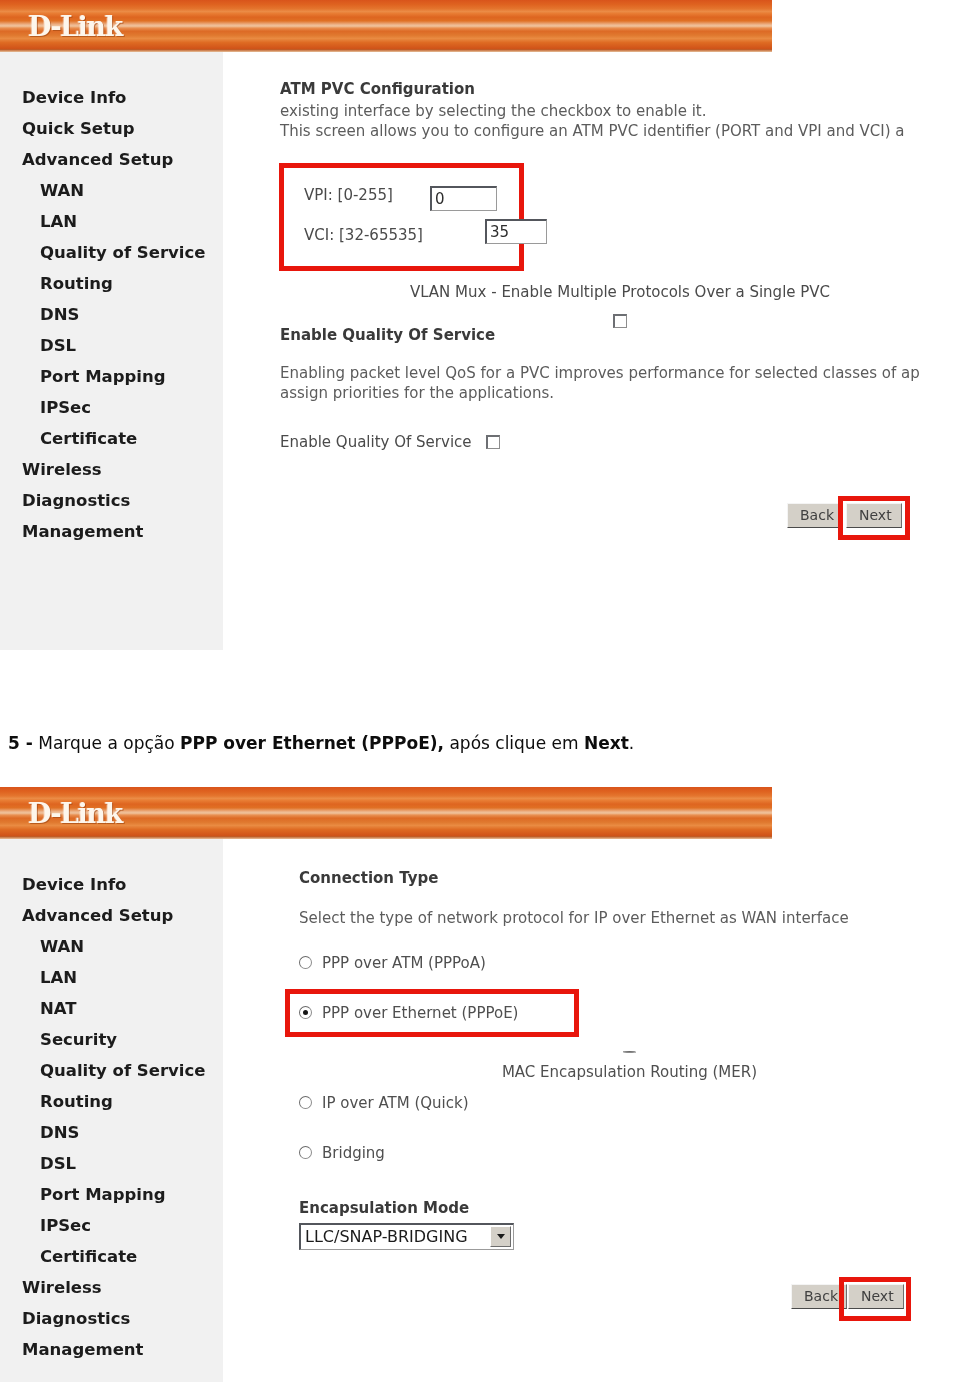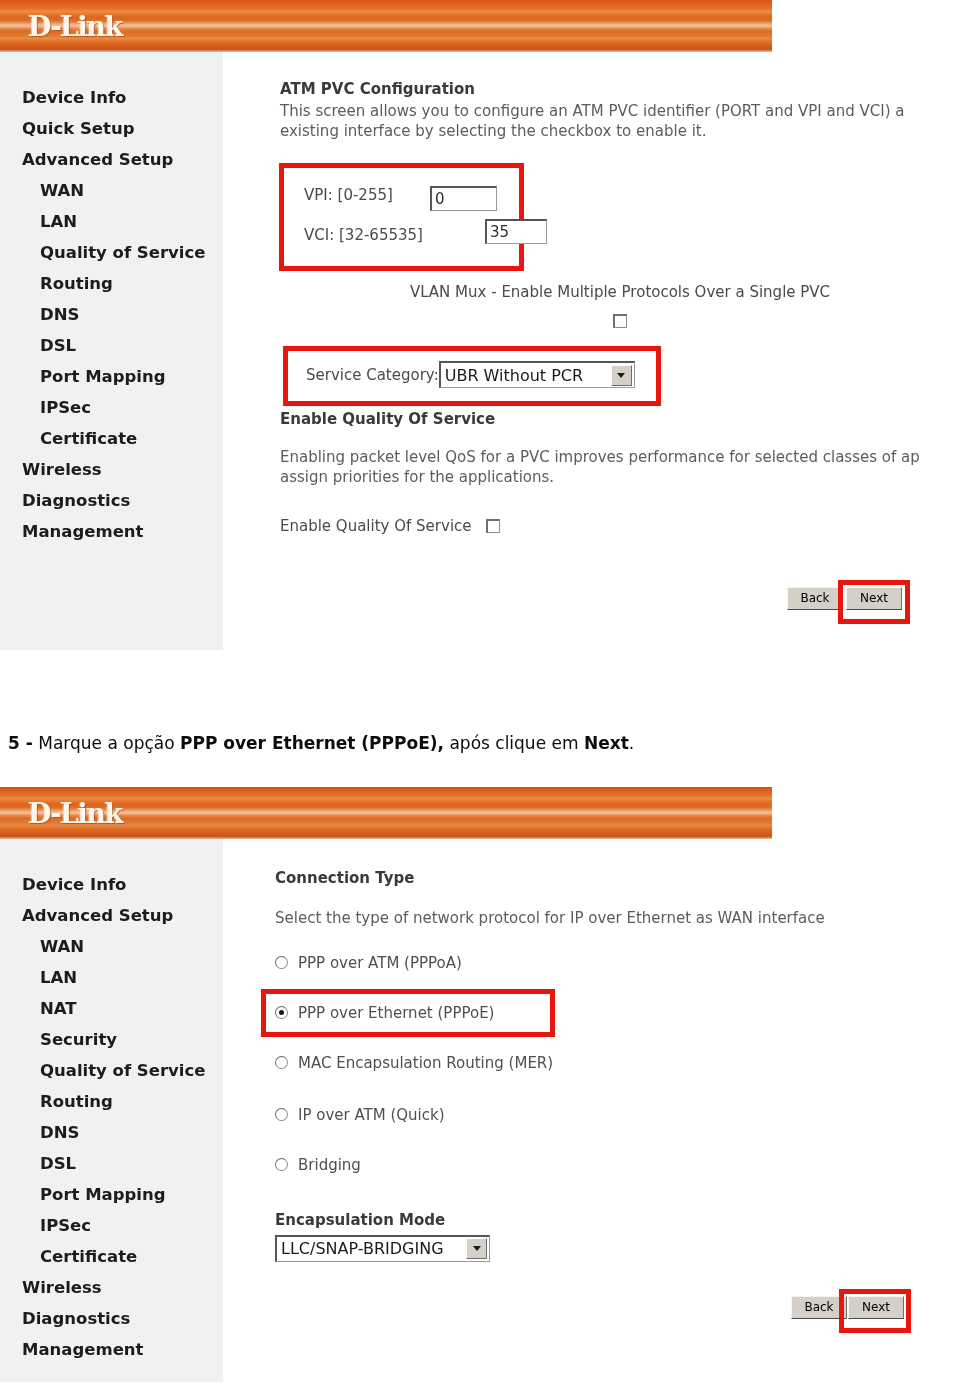--- a/index.html
+++ b/index.html
@@ -245,22 +245,22 @@
   }
 
   .btn {
     display: inline-block;
     box-sizing: border-box;
     background: #d4d0c8;
     border: 1px solid #f4f4f4;
     border-right-color: #6e6e6e;
     border-bottom-color: #4a4a4a;
     font-family: "DejaVu Sans", sans-serif;
-    font-size: 12px;
-    color: #000000;
+    font-size: 14px;
+    color: #404040;
     padding: 3px 12px 4px 12px;
     text-align: center;
     vertical-align: middle;
   }
 
   
   .caption {
     position: absolute;
     left: 8px;
     top: 733px;
@@ -297,54 +297,42 @@
       <div class="nav-item level-2">Certificate</div>
       <div class="nav-item">Wireless</div>
       <div class="nav-item">Diagnostics</div>
       <div class="nav-item">Management</div>
     </div>
 
     <div class="content">
 
       <div class="sec-title" style="margin-bottom:4px;">ATM PVC Configuration</div>
 
+      <div class="sec-para">existing interface by selecting the checkbox to enable it.</div>
       <div class="sec-para">This screen allows you to configure an ATM PVC identifier (PORT and VPI and VCI) a</div>
-      <div class="sec-para">existing interface by selecting the checkbox to enable it.</div>
 
       <div style="position:relative; height:110px; margin-top:22px;">
         <div class="redbox" style="left:-1px; top:0px; width:245px; height:108px;"></div>
 
         <div style="position:absolute; left:24px; top:23px; display:flex; align-items:flex-start;">
           <span class="plain" style="width:126px;">VPI: [0-255]</span>
           <span class="text-input" style="width:67px;">0</span>
         </div>
 
         <div style="position:absolute; left:24px; top:56px; display:flex; align-items:flex-end;gap:19px;">
           <span class="plain" style="width:162px;">VCI: [32-65535]</span>
           <span class="text-input" style="width:62px;">35</span>
         </div>
       </div>
 
       <div style="display:flex; align-items:center; gap:13px; margin-top:10px;flex-direction:column;">
         <span class="plain">VLAN Mux - Enable Multiple Protocols Over a Single PVC</span>
         <span class="checkbox"></span>
       </div>
 
-      <div style="position:relative; height:66px; margin-top:18px;">
-        <div class="redbox" style="left:3px; top:0px; width:378px; height:60px;"></div>
-        <div style="position:absolute; left:26px; top:15px; display:flex; align-items:center;">
-          <span class="plain">Service Category:</span>
-          <span class="select-box" style="width:196px;">
-            <span class="sel-text">UBR Without PCR</span>
-            <span class="select-arrow">
-                <i></i>
-              </span>
-          </span>
-        </div>
-      </div>
 
       <div class="sec-title" style="margin-top:-2px;">Enable Quality Of Service</div>
 
       <div style="margin-top:20px;">
         <div class="sec-para">Enabling packet level QoS for a PVC improves performance for selected classes of ap</div>
         <div class="sec-para">assign priorities for the applications.</div>
       </div>
 
       <div style="display:flex; align-items:center; gap:14px; margin-top:30px;">
         <span class="plain">Enable Quality Of Service</span>
@@ -387,39 +375,39 @@
       <div class="nav-item level-2">DNS</div>
       <div class="nav-item level-2">DSL</div>
       <div class="nav-item level-2">Port Mapping</div>
       <div class="nav-item level-2">IPSec</div>
       <div class="nav-item level-2">Certificate</div>
       <div class="nav-item">Wireless</div>
       <div class="nav-item">Diagnostics</div>
       <div class="nav-item">Management</div>
     </div>
 
-    <div class="content" style="padding-top:30px; padding-left:52px;">
+    <div class="content" style="padding-top:30px; padding-left:76px;">
 
       <div class="sec-title">Connection Type</div>
 
       <div class="sec-para" style="margin-top:22px;">Select the type of network protocol for IP over Ethernet as WAN interface</div>
 
       <div style="position:relative; margin-top:22px;">
 
         <div class="radio-row" style="margin-bottom:26px;">
           <span class="radio"></span>
           <span class="rlabel">PPP over ATM (PPPoA)</span>
         </div>
 
         <div class="radio-row" style="margin-bottom:26px;">
           <span class="radio checked"></span>
           <span class="rlabel">PPP over Ethernet (PPPoE)</span>
         </div>
 
-        <div class="radio-row" style="margin-bottom:28px;">
+        <div class="radio-row" style="margin-bottom:16px;flex-direction:column;">
           <span class="radio"></span>
           <span class="rlabel">MAC Encapsulation Routing (MER)</span>
         </div>
 
         <div class="radio-row" style="margin-bottom:26px;">
           <span class="radio"></span>
           <span class="rlabel">IP over ATM (Quick)</span>
         </div>
 
         <div class="radio-row">

